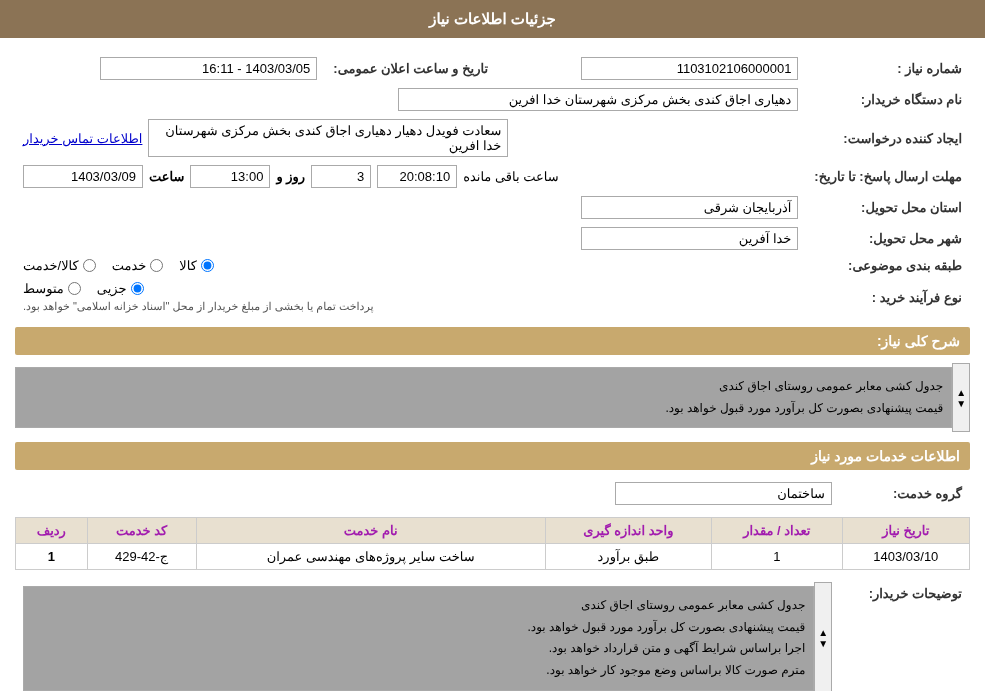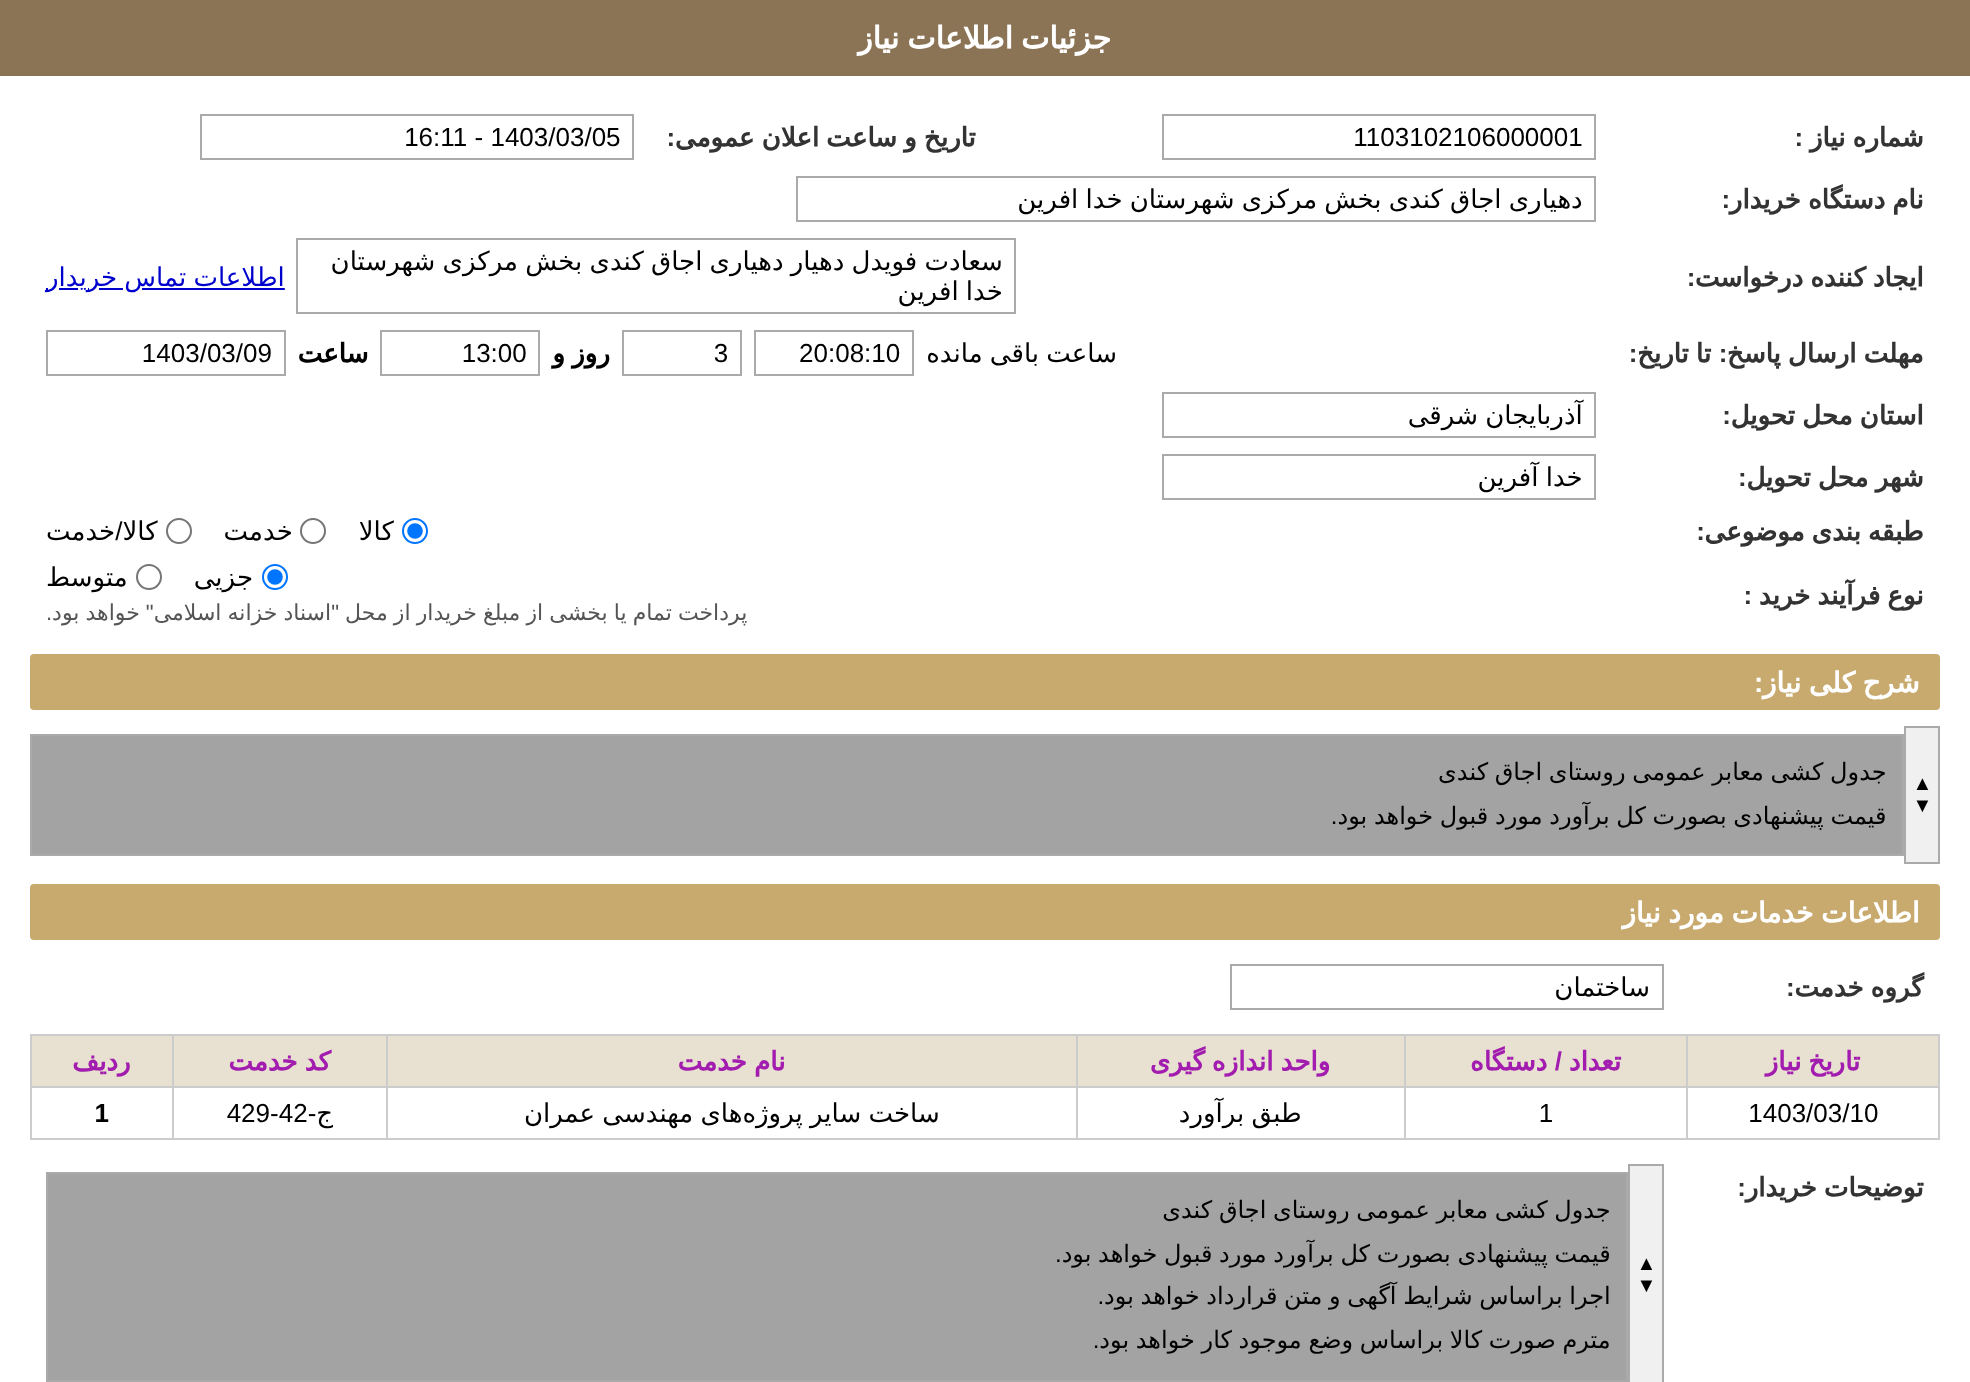--- a/index.html
+++ b/index.html
@@ -283,21 +283,21 @@
         </td>
         <td colspan="2"></td>
       </tr>
     </tbody>
       </table>
 
     <table class="services-table">
       <thead>
         <tr>
           <th>تاریخ نیاز</th>
-          <th>تعداد / دستگاه</th>
+          <th>تعداد / مقدار</th>
           <th>واحد اندازه گیری</th>
           <th>نام خدمت</th>
           <th>کد خدمت</th>
           <th>ردیف</th>
         </tr>
       </thead>
       <tbody id="services-tbody">
       <tr>
       <td>1403/03/10</td>
       <td>1</td>

